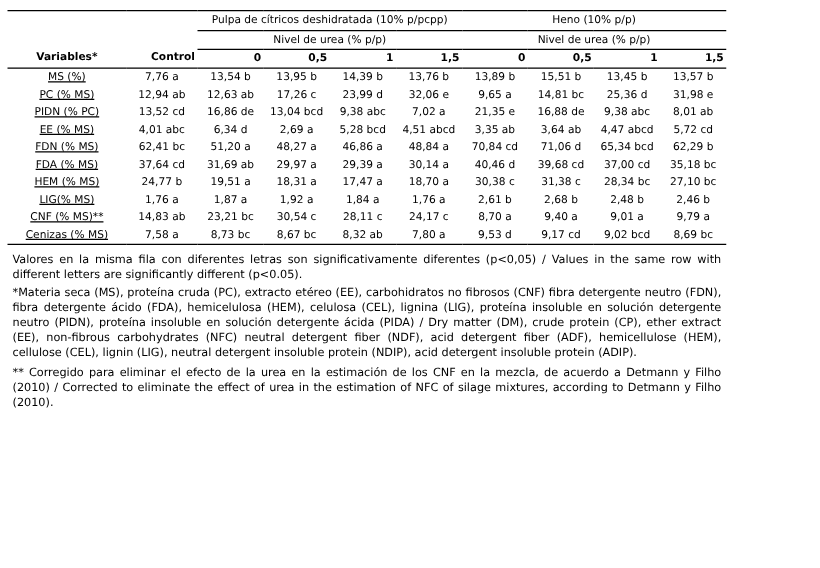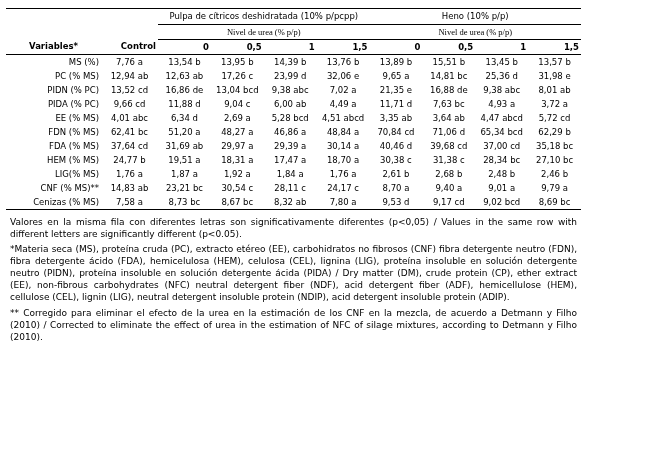--- a/index.html
+++ b/index.html
@@ -37,32 +37,32 @@
     font-weight: bold;
     text-align: center;
     border-bottom: 1px solid #000;
     white-space: normal;
     line-height: 1.25;
   }
   th.urea {
     font-weight: bold;
     text-align: center;
     border-bottom: 1px solid #000;
-    font-family: Liberation Serif, serif;
   }
   tr.colhead-row th {
     font-weight: bold;
     border-bottom: 1px solid #000;
     text-align: right;
   }
   tr.colhead-row th.varhead { text-align: center; }
 
   tbody th {
     font-weight: bold;
-    text-align: right;
+    text-align: center;
+    text-decoration: underline;
   }
   tbody td { text-align: center; }
   tbody tr:last-child th,
   tbody tr:last-child td { border-bottom: 1px solid #000; }
 
   .footnotes {
     margin-top: 7px;
     font-size: 9px;
     line-height: 1.32;
     text-align: justify;
@@ -142,32 +142,20 @@
           <td>16,86 de</td>
           <td>13,04 bcd</td>
           <td>9,38 abc</td>
           <td>7,02 a</td>
           <td>21,35 e</td>
           <td>16,88 de</td>
           <td>9,38 abc</td>
           <td>8,01 ab</td>
         </tr>
         <tr>
-          <th>PIDA (% PC)</th>
-          <td>9,66 cd</td>
-          <td>11,88 d</td>
-          <td>9,04 c</td>
-          <td>6,00 ab</td>
-          <td>4,49 a</td>
-          <td>11,71 d</td>
-          <td>7,63 bc</td>
-          <td>4,93 a</td>
-          <td>3,72 a</td>
-        </tr>
-        <tr>
           <th>EE (% MS)</th>
           <td>4,01 abc</td>
           <td>6,34 d</td>
           <td>2,69 a</td>
           <td>5,28 bcd</td>
           <td>4,51 abcd</td>
           <td>3,35 ab</td>
           <td>3,64 ab</td>
           <td>4,47 abcd</td>
           <td>5,72 cd</td>

